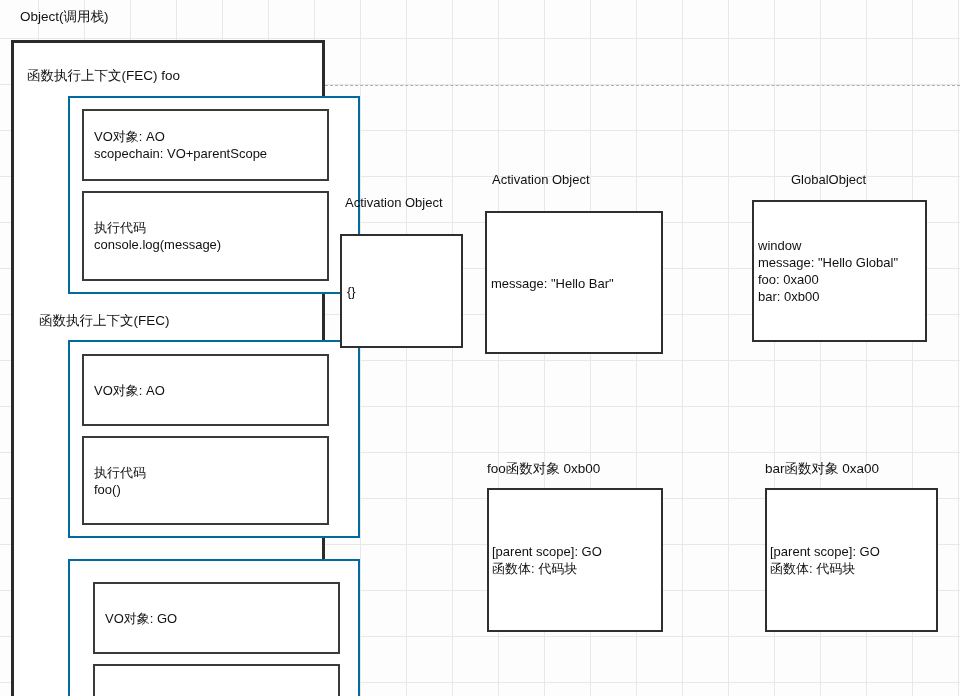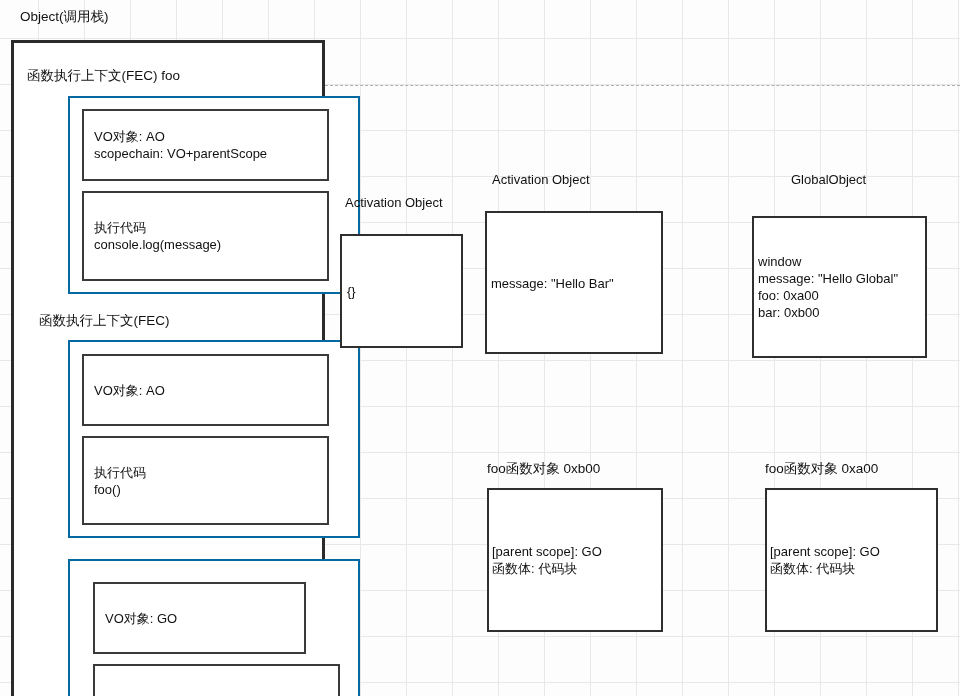--- a/index.html
+++ b/index.html
@@ -112,21 +112,21 @@
       </div>
 
       <div class="box box-inner" style="left:12px; top:94px; width:247px; height:89px;">
         <div class="box-text vcenter-left">执行代码
 foo()</div>
       </div>
     </div>
 
     <div class="box box-panel" style="left:11px; top:516px; width:292px; height:200px;">
 
-      <div class="box box-inner" style="left:23px; top:21px; width:213px; height:72px;">
+      <div class="box box-inner" style="left:23px; top:21px; width:247px; height:72px;">
         <div class="box-text vcenter-left">VO对象: GO</div>
       </div>
 
       <div class="box box-inner" style="left:23px; top:103px; width:247px; height:90px;">
         <div class="box-text vcenter-left"></div>
       </div>
     </div>
   </div>
 
   <div class="caption" style="left:345px; top:195px;">Activation Object</div>
@@ -136,34 +136,34 @@
   </div>
 
   <div class="caption" style="left:492px; top:172px;">Activation Object</div>
 
   <div class="box box-plain" style="left:485px; top:211px; width:178px; height:143px;">
     <div class="box-text vcenter-left" style="left:4px;">message: "Hello Bar"</div>
   </div>
 
   <div class="caption" style="left:758px; top:172px;margin-left:33px;">GlobalObject</div>
 
-  <div class="box box-plain" style="left:752px; top:216px; width:175px; height:142px;">
+  <div class="box box-plain" style="left:752px; top:200px; width:175px; height:142px;">
     <div class="box-text vcenter-left" style="left:4px;">window
 message: "Hello Global"
 foo: 0xa00
 bar: 0xb00</div>
   </div>
 
   <div class="caption caption-cjk" style="left:487px; top:461px;">foo函数对象 0xb00</div>
 
   <div class="box box-plain" style="left:487px; top:488px; width:176px; height:144px;">
     <div class="box-text vcenter-left" style="left:3px;">[parent scope]: GO
 函数体: 代码块</div>
   </div>
 
-  <div class="caption caption-cjk" style="left:765px; top:461px;">foo函数对象 0xa00</div>
+  <div class="caption caption-cjk" style="left:765px; top:461px;">bar函数对象 0xa00</div>
 
   <div class="box box-plain" style="left:765px; top:488px; width:173px; height:144px;">
     <div class="box-text vcenter-left" style="left:3px;">[parent scope]: GO
 函数体: 代码块</div>
   </div>
 
 </div>
 
 </body></html>

